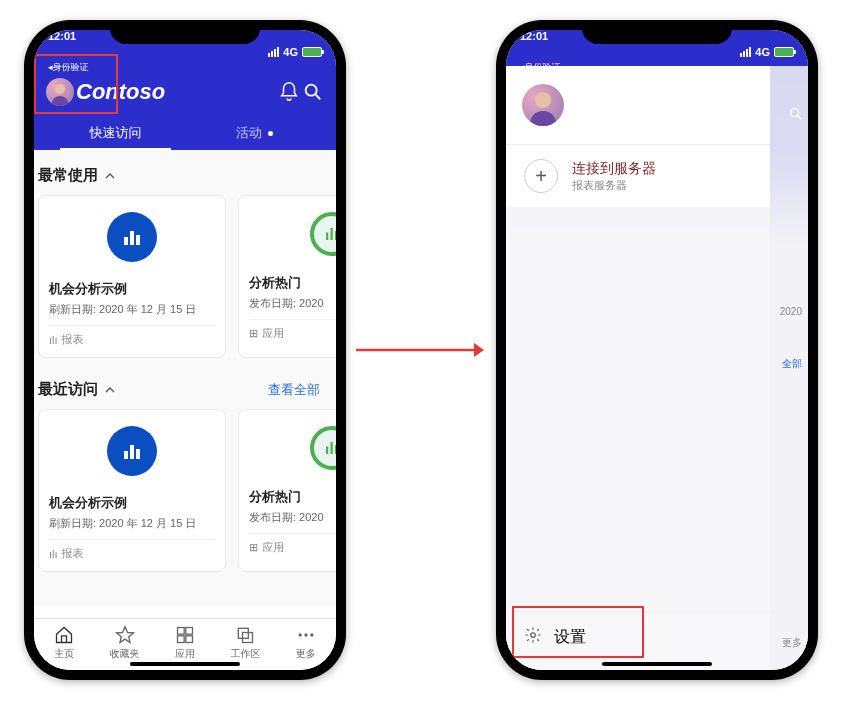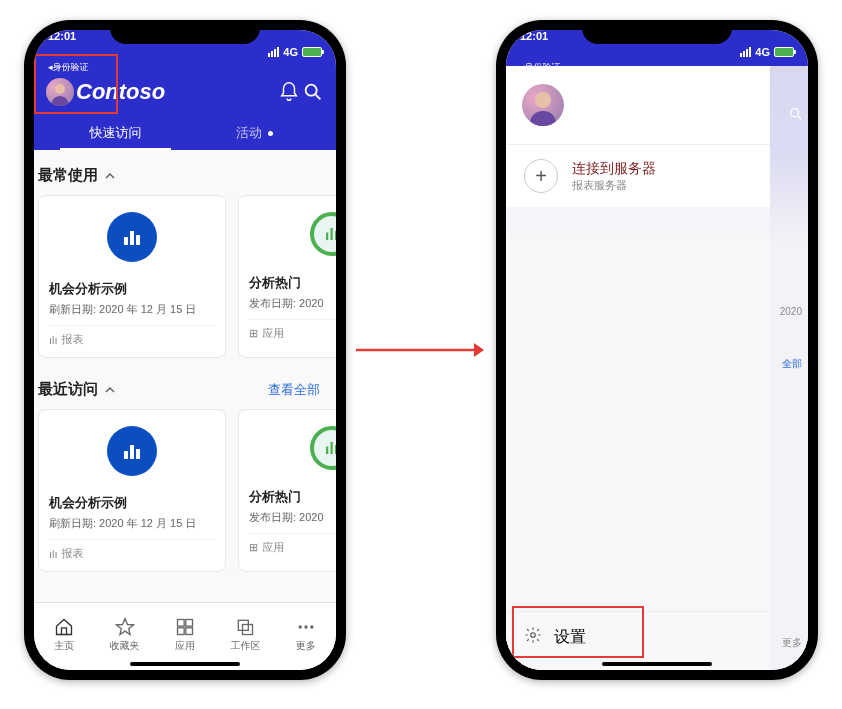--- a/index.html
+++ b/index.html
@@ -198,21 +198,21 @@
       gap: 4px;
       border-top: 1px solid #f0f0f0;
       padding-top: 6px;
     }
 
     .bottom-nav {
       position: absolute;
       bottom: 0;
       left: 0;
       right: 0;
-      height: 68px;
+      height: 52px;
       background: #fff;
       border-top: 1px solid #e0e0e0;
       display: flex;
       align-items: center;
       justify-content: space-around;
       padding-bottom: 4px;
     }
     .nav-item {
       display: flex;
       flex-direction: column;

